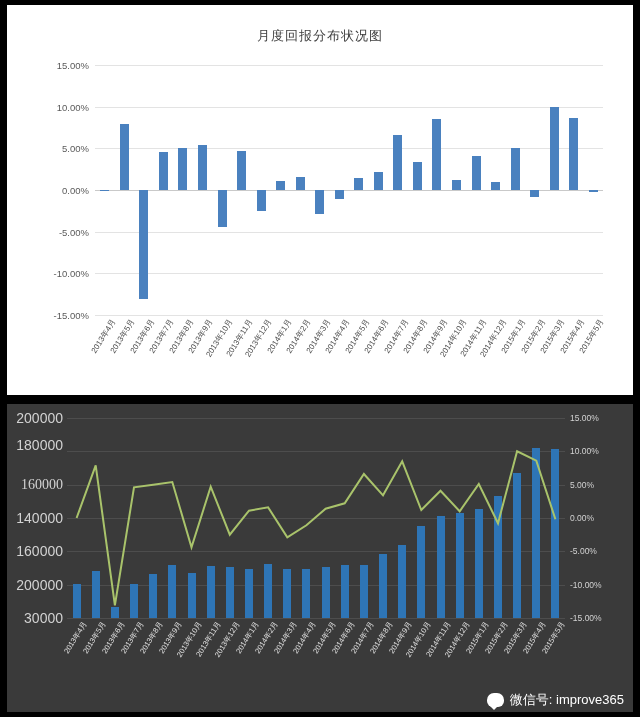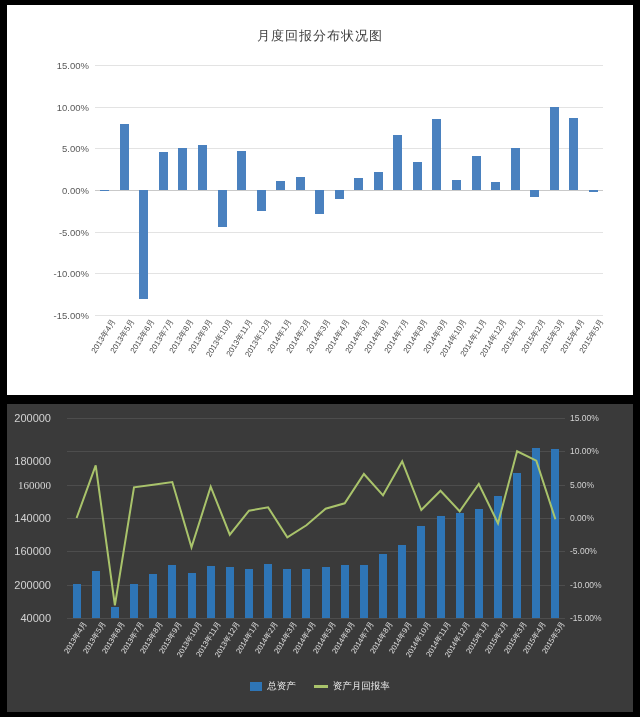--- a/index.html
+++ b/index.html
@@ -63,23 +63,23 @@
   }
   #bottom-plot {
     position: absolute; left: 60px; top: 14px;
     width: 498px; height: 200px;
   }
   .bgrid {
     position: absolute; left: 0; width: 100%;
     border-top: 1px solid #4d4d4d;
   }
   .bytick-l {
-    position: absolute; right: 100%; margin-right: 16px;
+    position: absolute; right: 100%; margin-right: 4px;
     transform: translateY(-50%);
-    font-size: 11px; color: #d2d2d2; white-space: nowrap;
+    font-size: 14px; color: #d2d2d2; white-space: nowrap;
   }
   .bytick-r {
     position: absolute; left: 100%; margin-left: 5px;
     transform: translateY(-50%);
     font-size: 8.5px; color: #d2d2d2; white-space: nowrap;
   }
   .bbar {
     position: absolute; background: #2e75b6; width: 8px; bottom: 0;
   }
   #bottom-xlabels {
@@ -200,36 +200,36 @@
       </div>
   </div>
 
   <div id="bottom-chart">
     <div id="bottom-plot">
       <div id="bottom-grid">
           <div class="bgrid" style="top: 0px;"></div>
           <div class="bytick-l" style="top: 0px;">200000</div>
           <div class="bytick-r" style="top: 0px;">15.00%</div>
           <div class="bgrid" style="top: 33.3333px;"></div>
-          <div class="bytick-l" style="top: 43px;">180000</div>
+          <div class="bytick-l" style="top: 27px;">180000</div>
           <div class="bytick-r" style="top: 33.3333px;">10.00%</div>
           <div class="bgrid" style="top: 66.6667px;"></div>
           <div class="bytick-l" style="top: 66.6667px; font-family: Liberation Serif, serif;">160000</div>
           <div class="bytick-r" style="top: 66.6667px;">5.00%</div>
           <div class="bgrid" style="top: 100px;"></div>
           <div class="bytick-l" style="top: 100px;">140000</div>
           <div class="bytick-r" style="top: 100px;">0.00%</div>
           <div class="bgrid" style="top: 133.333px;"></div>
           <div class="bytick-l" style="top: 133.333px;">160000</div>
           <div class="bytick-r" style="top: 133.333px;">-5.00%</div>
           <div class="bgrid" style="top: 166.667px;"></div>
           <div class="bytick-l" style="top: 166.667px;">200000</div>
           <div class="bytick-r" style="top: 166.667px;">-10.00%</div>
           <div class="bgrid" style="top: 200px;"></div>
-          <div class="bytick-l" style="top: 200px;">40000</div>
+          <div class="bytick-l" style="top: 200px;">30000</div>
           <div class="bytick-r" style="top: 200px;">-15.00%</div>
         </div>
       <div class="bars" id="bottom-bars">
           <div class="bbar" style="left: 5.57692px; top: 165.833px; height: 34.1667px;"></div>
           <div class="bbar" style="left: 24.7308px; top: 152.5px; height: 47.5px;"></div>
           <div class="bbar" style="left: 43.8846px; top: 189.167px; height: 10.8333px;"></div>
           <div class="bbar" style="left: 63.0385px; top: 165.833px; height: 34.1667px;"></div>
           <div class="bbar" style="left: 82.1923px; top: 155.833px; height: 44.1667px;"></div>
           <div class="bbar" style="left: 101.346px; top: 146.667px; height: 53.3333px;"></div>
           <div class="bbar" style="left: 120.5px; top: 155px; height: 45px;"></div>
@@ -278,26 +278,20 @@
         <div class="bxlab" style="left: 339.192px;">2014年9月</div>
         <div class="bxlab" style="left: 358.346px;">2014年10月</div>
         <div class="bxlab" style="left: 377.5px;">2014年11月</div>
         <div class="bxlab" style="left: 396.654px;">2014年12月</div>
         <div class="bxlab" style="left: 415.808px;">2015年1月</div>
         <div class="bxlab" style="left: 434.962px;">2015年2月</div>
         <div class="bxlab" style="left: 454.115px;">2015年3月</div>
         <div class="bxlab" style="left: 473.269px;">2015年4月</div>
         <div class="bxlab" style="left: 492.423px;">2015年5月</div>
       </div>
-    <div id="legend">
-      <div class="leg">
-        <span class="leg-sw-bar"></span>
-        <span class="leg-txt">总资产</span>
-      </div>
-      <div class="leg">
-        <span class="leg-sw-line"></span>
-        <span class="leg-txt">资产月回报率</span>
-      </div>
-    </div>
   </div>
 
+  <div id="watermark">
+    <div id="wm-icon"></div>
+    <div id="wm-text">微信号: improve365</div>
+  </div>
 
 </div>
 
 </body></html>

